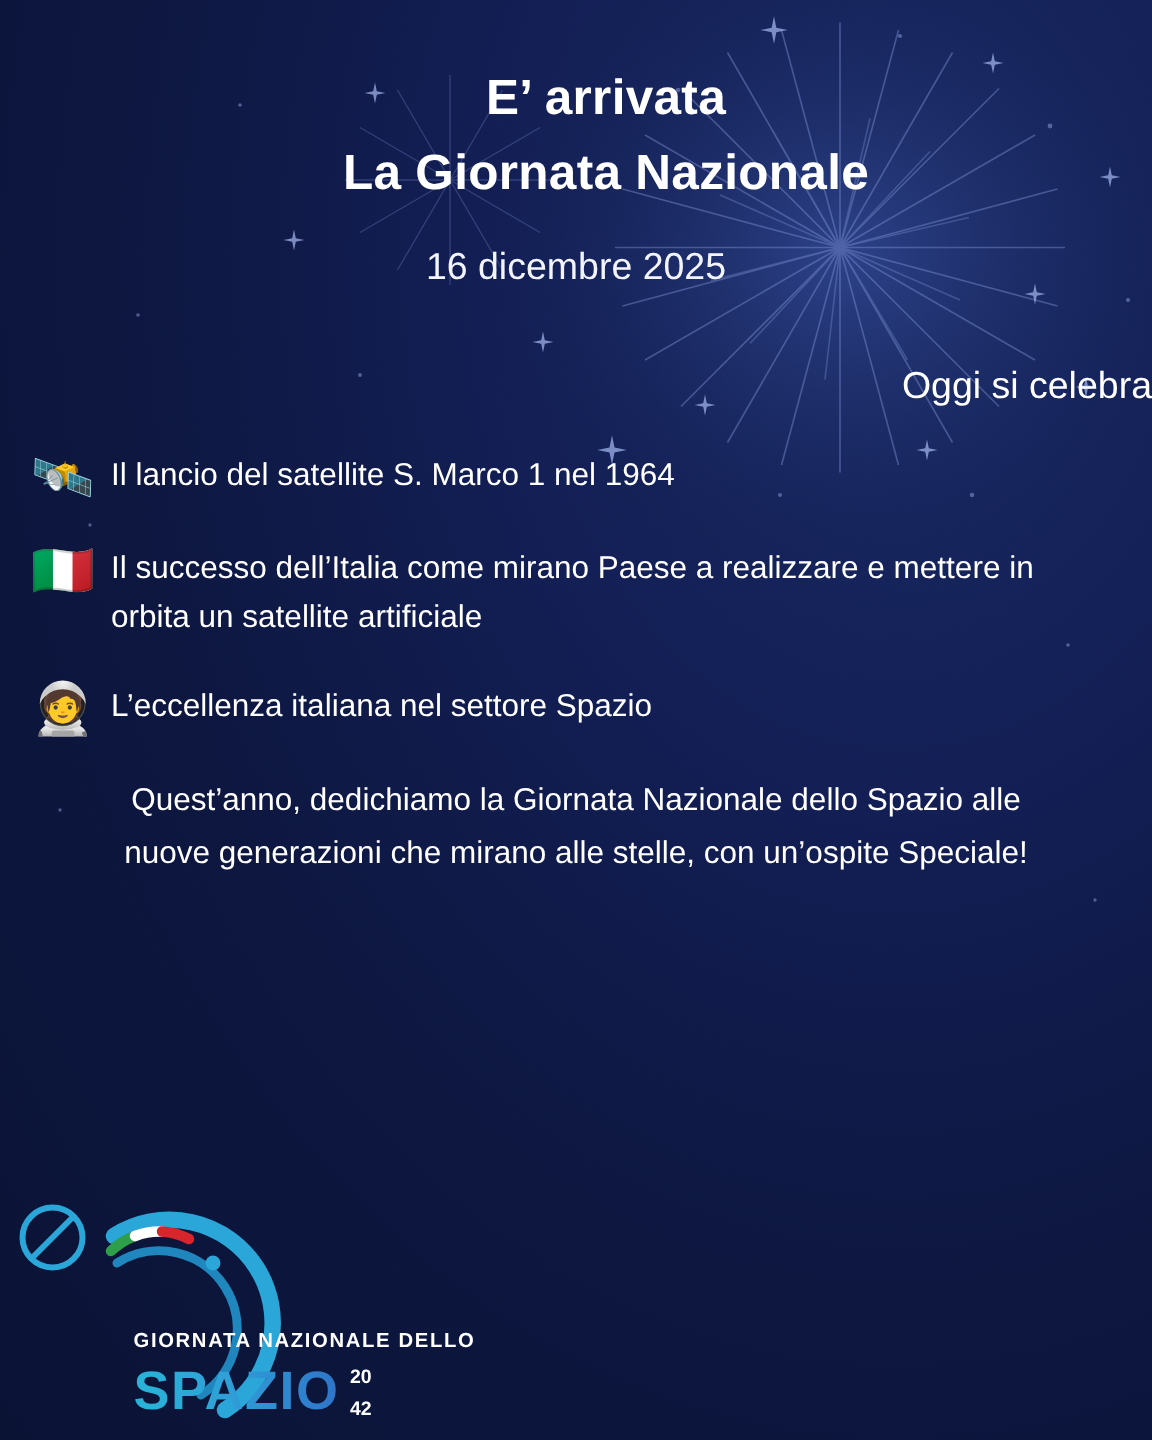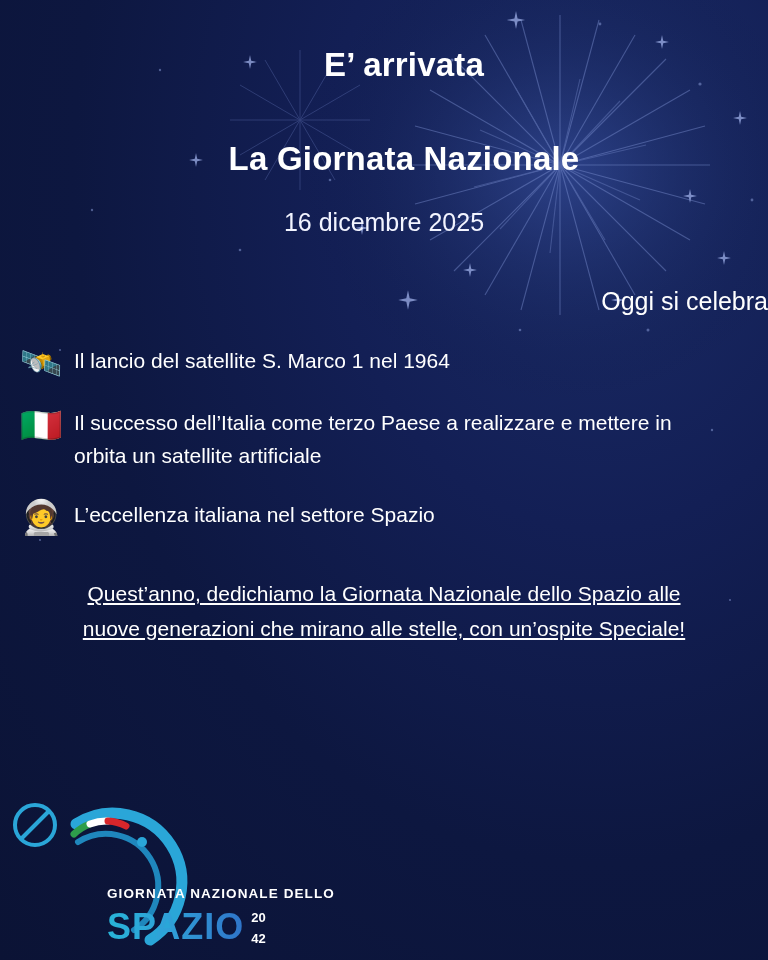--- a/index.html
+++ b/index.html
@@ -37,21 +37,21 @@
     padding: 0;
   }
   .headline {
     text-align: center;
     padding-top: 40px;
     font-weight: bold;
     letter-spacing: 0.2px;
     padding-left: 40px;
   }
   .headline .l1 { font-size: 33px; line-height: 50px; }
-  .headline .l2 { font-size: 33px; line-height: 50px; margin-top: 44px; }
+  .headline .l2 { font-size: 33px; line-height: 50px; }
   .headline .l3 { font-size: 33px; line-height: 50px; }
   .date {
     text-align: center;
     font-size: 25px;
     margin-top: 24px;
     color: #f2f4ff;
   }
   .subtitle {
     text-align: right;
     font-size: 25px;
@@ -77,41 +77,40 @@
     padding-top: 2px;
   }
   .bullet .btext {
     font-size: 21px;
     line-height: 33px;
     color: #ffffff;
     padding-right: 30px;
   }
 
   .closing {
-    margin-top: 42px;
+    margin-top: 26px;
     padding: 0 60px;
     text-align: center;
     font-size: 21px;
     line-height: 35px;
     color: #ffffff;
-    text-decoration: underline;
   }
 
   
   .logo-block {
     position: absolute;
     left: 0;
     bottom: 0;
     width: 430px;
     height: 170px;
     z-index: 6;
   }
   .logo-text {
     position: absolute;
-    left: 107px;
+    left: 89px;
     bottom: 8px;
   }
   .logo-top {
     font-size: 13.5px;
     letter-spacing: 1.1px;
     font-weight: bold;
     color: #ffffff;
     margin-bottom: 1px;
   }
   .logo-main {
@@ -262,21 +261,21 @@
 
     <div class="bullets">
 
       <div class="bullet">
         <div class="emoji">🛰️</div>
         <div class="btext">Il lancio del satellite S. Marco 1 nel 1964</div>
       </div>
 
       <div class="bullet">
         <div class="emoji">🇮🇹</div>
-        <div class="btext">Il successo dell’Italia come terzo Paese a realizzare e mettere in orbita un satellite artificiale</div>
+        <div class="btext">Il successo dell’Italia come mirano Paese a realizzare e mettere in orbita un satellite artificiale</div>
       </div>
 
       <div class="bullet">
         <div class="emoji">🧑‍🚀</div>
         <div class="btext">L’eccellenza italiana nel settore Spazio</div>
       </div>
 
     </div>
 
     <div class="closing">Quest’anno, dedichiamo la Giornata Nazionale dello Spazio alle nuove generazioni che mirano alle stelle, con un’ospite Speciale!</div>

